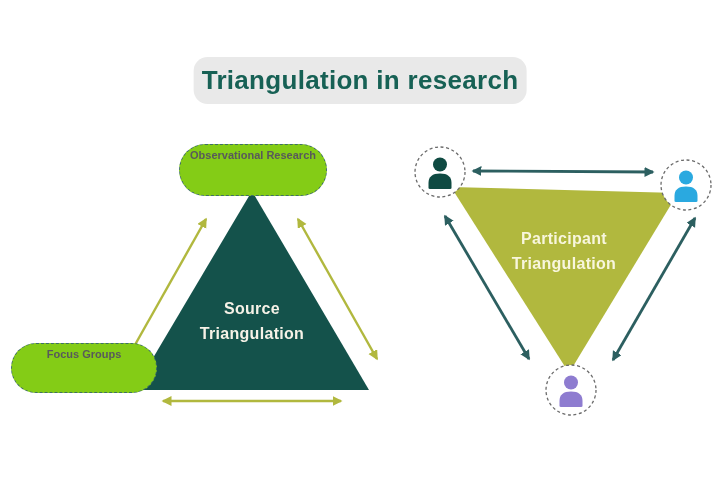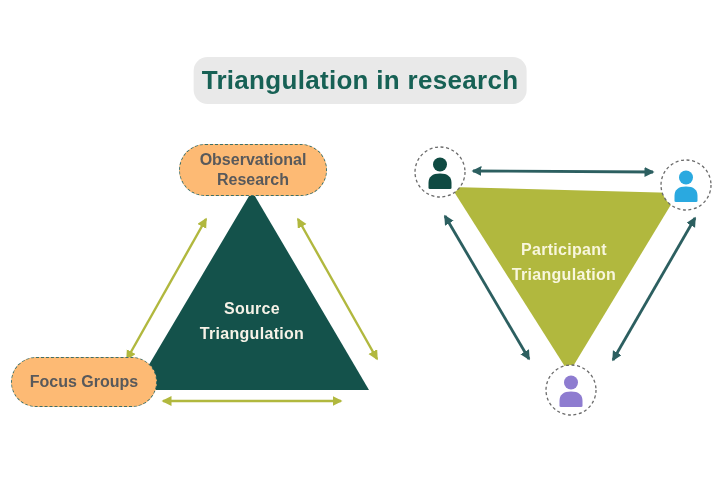--- a/index.html
+++ b/index.html
@@ -9,35 +9,35 @@
 
   .title-badge{
     position:absolute;top:57px;left:50%;transform:translateX(-50%);
     background:#e9e9e9;border-radius:14px;padding:8px 8px;
   }
   .title-badge span{
     font-size:26px;font-weight:bold;color:#176155;letter-spacing:.3px;white-space:nowrap;
   }
 
   .node{
-    position:absolute;background:#fdba74;border:1.6px dashed #3f6f66;border-radius:27px;
-    display:flex;align-items:center;justify-content:center;text-align:center;
-    font-size:16px;font-weight:bold;color:#58595b;line-height:1.25;
+    position:absolute;background:#84cc16;border:1.6px dashed #3f6f66;border-radius:27px;
+    display:flex;align-items:flex-start;justify-content:center;text-align:center;
+    font-size:11px;font-weight:bold;color:#58595b;line-height:1.25;
     box-sizing:border-box;padding:4px 10px;
   }
   .node-observational{left:179px;top:144px;width:148px;height:52px;}
-  .node-focus{left:11px;top:357px;width:146px;height:50px;}
+  .node-focus{left:11px;top:343px;width:146px;height:50px;}
   .node-interviews{left:345px;top:357px;width:148px;height:50px;}
 
   .tri-label{
     position:absolute;width:200px;text-align:center;
     font-size:16px;font-weight:bold;line-height:25px;letter-spacing:.3px;
   }
   .tri-label.source{left:152px;top:296px;color:#f6f2e7;}
-  .tri-label.participant{left:464px;top:226px;color:#f8f6dd;margin-top:11px;}
+  .tri-label.participant{left:464px;top:226px;color:#f8f6dd;}
 </style>
 </head>
 <body>
 
 <div class="canvas">
 
   <svg class="layer" viewBox="0 0 720 480">
     <defs>
       <marker id="head-olive" markerUnits="userSpaceOnUse" markerWidth="12" markerHeight="11" refX="8.5" refY="5" orient="auto-start-reverse">
         <path d="M0,0 L10,5 L0,10 Z" fill="#b1b83e"></path>

